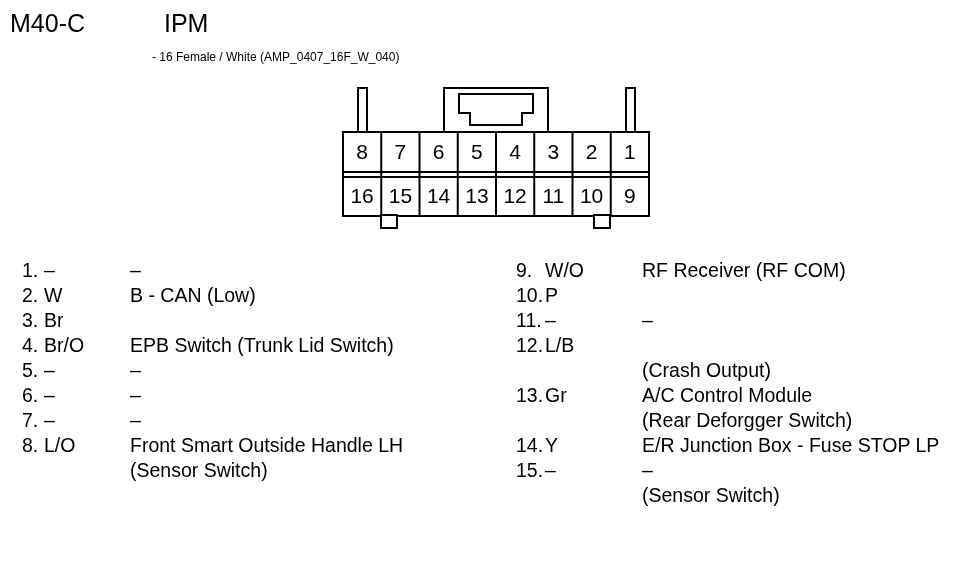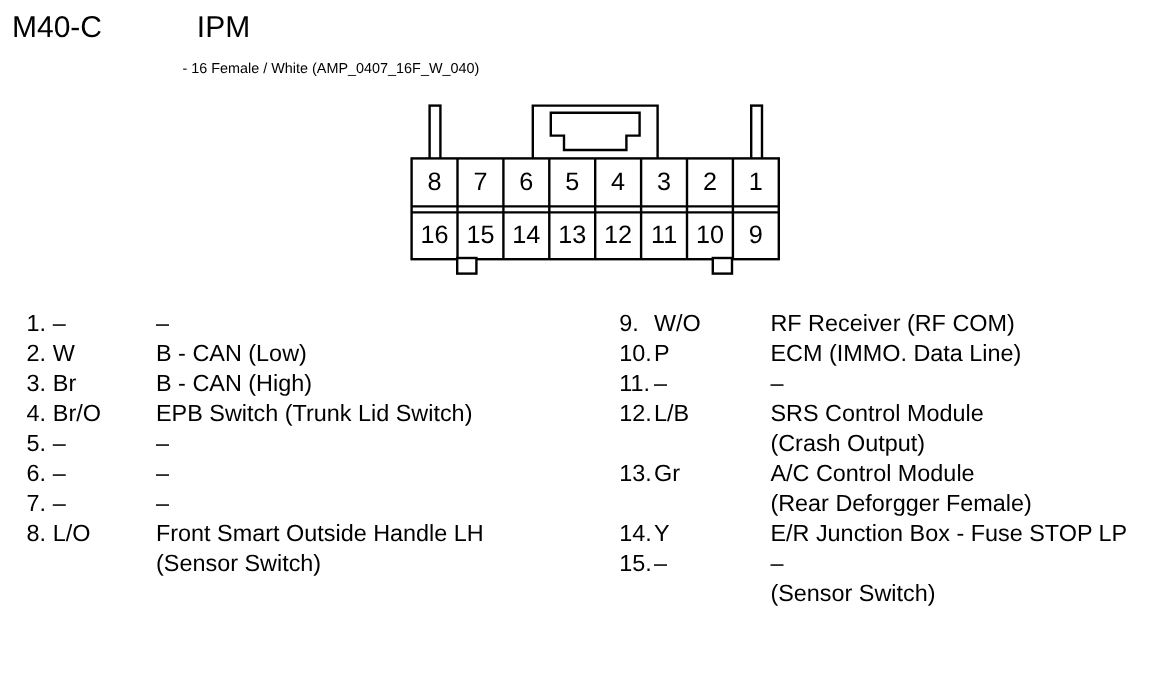--- a/index.html
+++ b/index.html
@@ -179,21 +179,20 @@
 
   <div class="pin-row">
     <span class="pin-index">2.</span>
     <span class="pin-color">W</span>
     <span class="pin-desc">B - CAN (Low)</span>
   </div>
 
   <div class="pin-row">
     <span class="pin-index">3.</span>
     <span class="pin-color">Br</span>
-    <span class="pin-desc">B - CAN (High)</span>
   </div>
 
   <div class="pin-row">
     <span class="pin-index">4.</span>
     <span class="pin-color">Br/O</span>
     <span class="pin-desc">EPB Switch (Trunk Lid Switch)</span>
   </div>
 
   <div class="pin-row">
     <span class="pin-index">5.</span>
@@ -229,47 +228,45 @@
 
   <div class="pin-row">
     <span class="pin-index">9.</span>
     <span class="pin-color">W/O</span>
     <span class="pin-desc">RF Receiver (RF COM)</span>
   </div>
 
   <div class="pin-row">
     <span class="pin-index">10.</span>
     <span class="pin-color">P</span>
-    <span class="pin-desc">ECM (IMMO. Data Line)</span>
   </div>
 
   <div class="pin-row">
     <span class="pin-index">11.</span>
     <span class="pin-color">–</span>
     <span class="pin-desc">–</span>
   </div>
 
   <div class="pin-row">
     <span class="pin-index">12.</span>
     <span class="pin-color">L/B</span>
-    <span class="pin-desc">SRS Control Module</span>
   </div>
 
   <div class="pin-row cont">
     <span class="pin-desc">(Crash Output)</span>
   </div>
 
   <div class="pin-row">
     <span class="pin-index">13.</span>
     <span class="pin-color">Gr</span>
     <span class="pin-desc">A/C Control Module</span>
   </div>
 
   <div class="pin-row cont">
-    <span class="pin-desc">(Rear Deforgger Female)</span>
+    <span class="pin-desc">(Rear Deforgger Switch)</span>
   </div>
 
   <div class="pin-row">
     <span class="pin-index">14.</span>
     <span class="pin-color">Y</span>
     <span class="pin-desc">E/R Junction Box - Fuse STOP LP</span>
   </div>
 
   <div class="pin-row">
     <span class="pin-index">15.</span>

